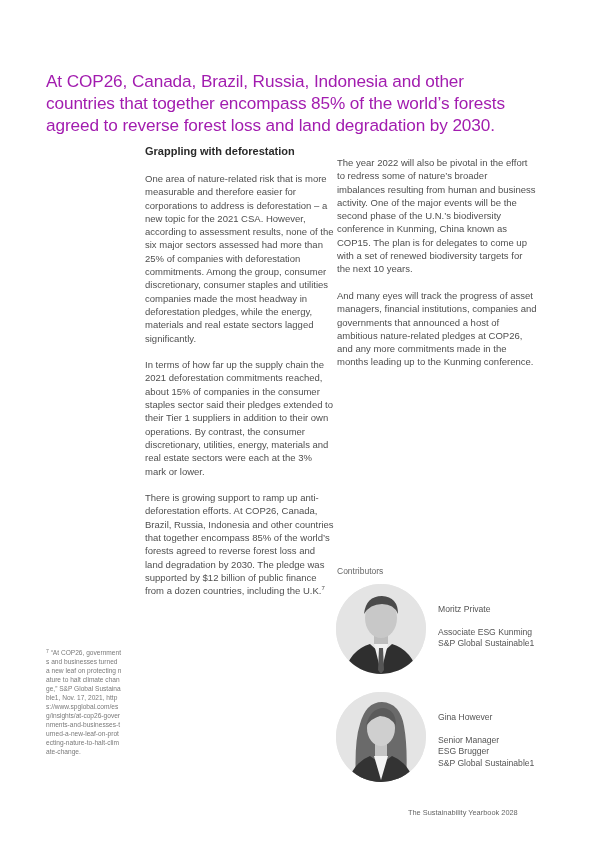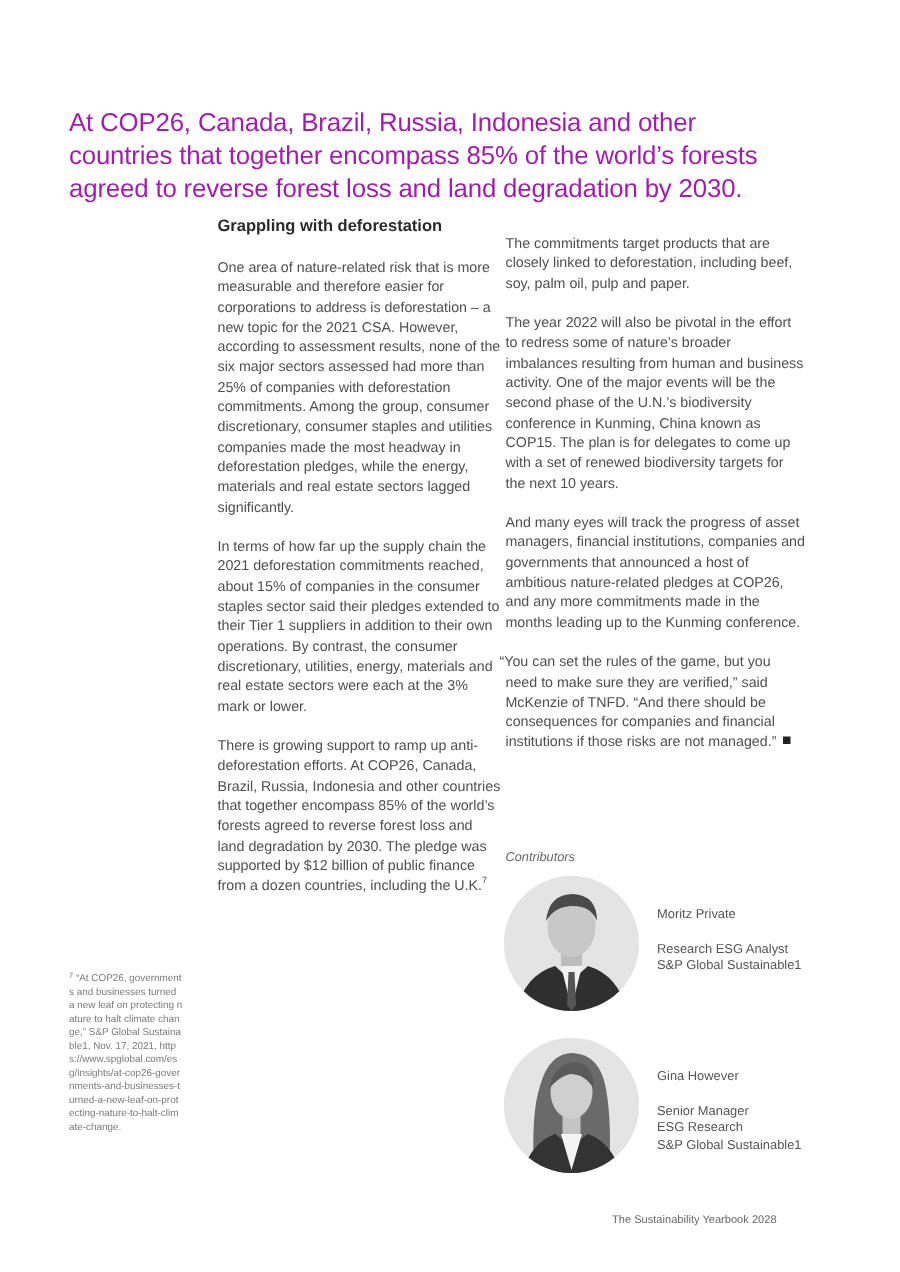--- a/index.html
+++ b/index.html
@@ -20,21 +20,21 @@
   }
   .quote-para { text-indent: -4px; }
   .end-mark { display: inline-block; width: 5px; height: 5px; background: #222; margin-left: 4px; vertical-align: 1px; }
   sup { font-size: 6px; line-height: 0; }
   .footnote {
     position: absolute; left: 46px; top: 647px; width: 76px;
     font-size: 6.6px; line-height: 9px; color: #7a7a7a; word-break: break-all;
   }
   .footnote .fn-num { font-size: 5px; vertical-align: 2px; }
   .contributors-label {
-    position: absolute; left: 337px; top: 566px; font-size: 8.5px; font-style: italic; color: #666;
+    position: absolute; left: 337px; top: 566px; font-size: 8.5px; color: #666;
   }
   .avatar {
     position: absolute; width: 90px; height: 90px; border-radius: 50%; overflow: hidden;
     background: #e6e6e6;
   }
   .avatar-1 { left: 336px; top: 584px; }
   .avatar-2 { left: 336px; top: 692px; }
   .person-info { position: absolute; left: 438px; font-size: 8.6px; line-height: 11.5px; color: #555; }
   .person-1 { top: 604px; }
   .person-2 { top: 712px; }
@@ -48,24 +48,22 @@
 <div class="pull-quote">At COP26, Canada, Brazil, Russia, Indonesia and other countries that together encompass 85% of the world’s forests agreed to reverse forest loss and land degradation by 2030.</div>
 
 <div class="col col-left">
   <h2 class="section-heading">Grappling with deforestation</h2>
   <p>One area of nature-related risk that is more measurable and therefore easier for corporations to address is deforestation – a new topic for the 2021 CSA. However, according to assessment results, none of the six major sectors assessed had more than 25% of companies with deforestation commitments. Among the group, consumer discretionary, consumer staples and utilities companies  made the most headway in deforestation pledges, while the energy, materials and real estate sectors lagged significantly.</p>
   <p>In terms of how far up the supply chain the 2021 deforestation commitments reached, about 15% of companies in the consumer staples sector said their pledges extended to their Tier 1 suppliers in addition to their own operations. By contrast, the consumer discretionary, utilities, energy, materials and real estate sectors were each at the 3% mark or lower.</p>
   <p><span>There is growing support to ramp up anti-deforestation efforts. At COP26, Canada, Brazil, Russia, Indonesia and other countries that together encompass 85% of the world’s forests agreed to reverse forest loss and land degradation by 2030. The pledge was supported by $12 billion of public finance from a dozen countries, including the U.K.</span><sup>7</sup></p>
 </div>
 
 <div class="col col-right">
-  <p>The commitments target products that are closely linked to deforestation, including beef, soy, palm oil, pulp and paper.</p>
   <p>The year 2022 will also be pivotal in the effort to redress some of nature’s broader imbalances resulting from human and business activity. One of the major events will be the second phase of the U.N.’s biodiversity conference in Kunming, China known as COP15. The plan is for delegates to come up with a set of renewed biodiversity targets for the next 10 years.</p>
   <p>And many eyes will track the progress of asset managers, financial institutions, companies and governments that announced a host of ambitious nature-related pledges at COP26, and any more commitments made in the months leading up to the Kunming conference.</p>
-  <p class="quote-para"><span>“You can set the rules of the game, but you need to make sure they are verified,” said McKenzie of TNFD. “And there should be consequences for companies and financial institutions if those risks are not managed.”</span><span class="end-mark"></span></p>
 </div>
 
 <div class="footnote">
   <span class="fn-num">7</span>
   <span>“At COP26, governments and businesses turned a new leaf on protecting nature to halt climate change,” S&amp;P Global Sustainable1, Nov. 17, 2021, https://www.spglobal.com/esg/insights/at-cop26-governments-and-businesses-turned-a-new-leaf-on-protecting-nature-to-halt-climate-change.</span>
 </div>
 
 <div class="contributors-label">Contributors</div>
 
 <div class="avatar avatar-1">
@@ -74,36 +72,36 @@
     <path d="M8 90 Q14 66 34 60 L45 70 L56 60 Q76 66 82 90 Z" fill="#2f2f2f"></path>
     <path d="M38 60 L45 88 L52 60 Z" fill="#f2f2f2"></path>
     <path d="M43 64 L47 64 L48 86 L45 90 L42 86 Z" fill="#555"></path>
     <rect x="38" y="44" width="14" height="16" fill="#bdbdbd"></rect>
     <ellipse cx="45" cy="34" rx="16" ry="20" fill="#c8c8c8"></ellipse>
     <path d="M28 30 Q30 12 46 12 Q62 13 62 30 Q58 20 46 20 Q34 20 28 30 Z" fill="#4a4a4a"></path>
   </svg>
 </div>
 <div class="person-info person-1">
   <div class="name">Moritz Private</div>
-  <div>Research ESG Analyst</div>
+  <div>Associate ESG Kunming</div>
   <div>S&amp;P Global Sustainable1</div>
 </div>
 
 <div class="avatar avatar-2">
   <svg width="90" height="90" viewBox="0 0 90 90">
     <rect width="90" height="90" fill="#e4e4e4"></rect>
     <path d="M20 90 Q18 50 24 32 Q30 10 46 10 Q64 11 68 34 Q72 56 70 90 Z" fill="#6a6a6a"></path>
     <path d="M12 90 Q18 70 34 64 L45 72 L56 64 Q72 70 78 90 Z" fill="#333"></path>
     <path d="M38 64 L45 88 L52 64 Z" fill="#f4f4f4"></path>
     <rect x="39" y="48" width="12" height="16" fill="#c4c4c4"></rect>
     <ellipse cx="45" cy="36" rx="14" ry="18" fill="#cfcfcf"></ellipse>
     <path d="M30 34 Q34 16 48 16 Q60 18 60 34 Q54 24 44 24 Q36 26 30 34 Z" fill="#5a5a5a"></path>
   </svg>
 </div>
 <div class="person-info person-2">
   <div class="name">Gina However</div>
   <div>Senior Manager</div>
-  <div>ESG Research</div>
+  <div>ESG Brugger</div>
   <div>S&amp;P Global Sustainable1</div>
 </div>
 
 <div class="footer-title">The Sustainability Yearbook 2028</div>
 <div class="footer-page">45</div>
 
 </body></html>

